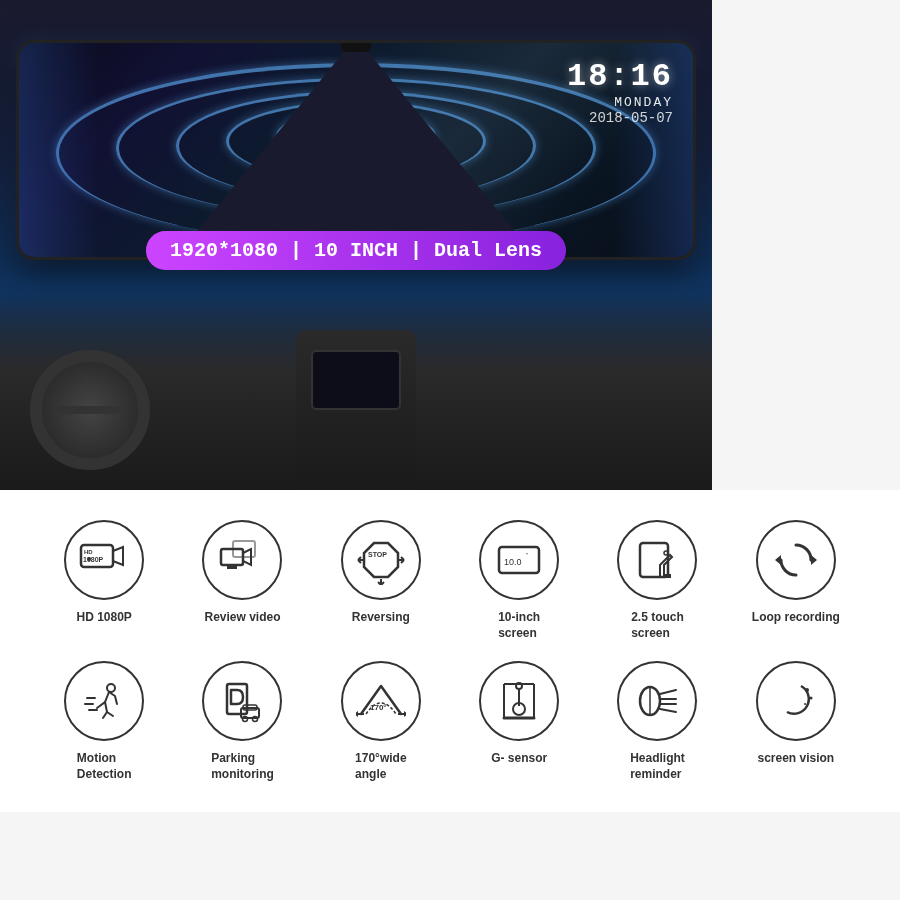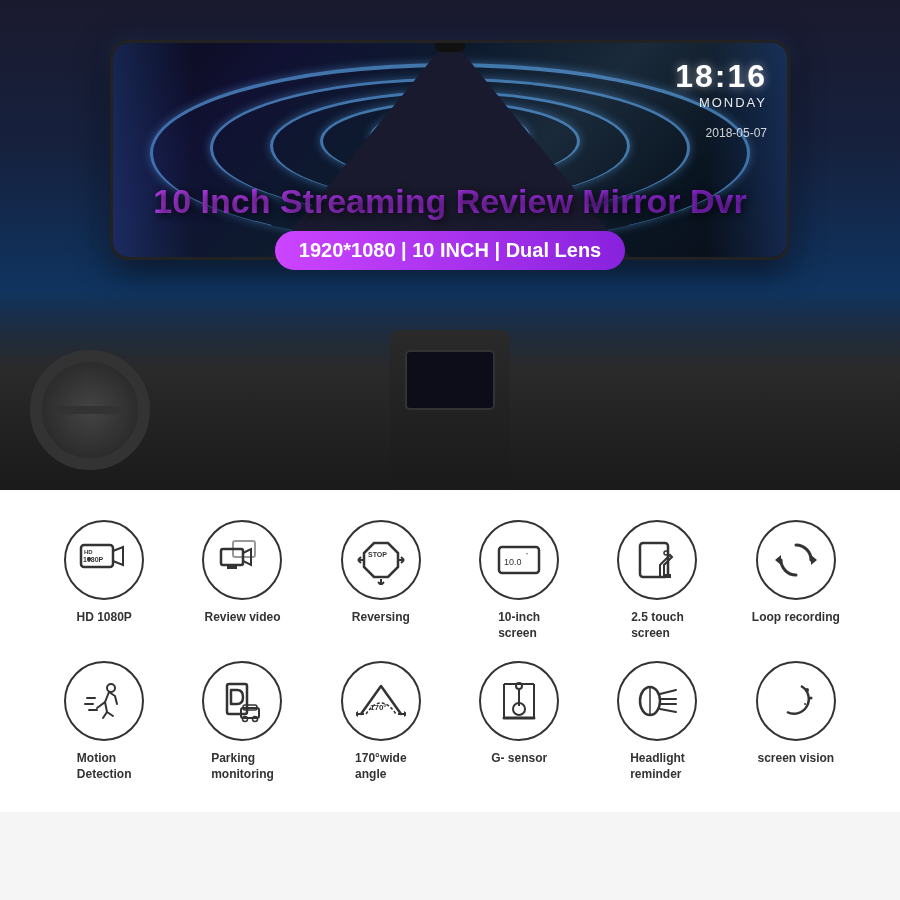--- a/index.html
+++ b/index.html
@@ -6,25 +6,26 @@
     body {
       width: 900px;
       height: 900px;
       background: #f5f5f5;
       font-family: Arial, sans-serif;
       overflow: hidden;
     }
 
     
     .top-section {
-      width: 900px;
+      width: 712px;
       height: 490px;
       background: linear-gradient(180deg, #1a1a2e 0%, #16213e 30%, #0f3460 60%, #1a1a2e 100%);
       position: relative;
       overflow: hidden;
+      font-family: Liberation Mono, monospace;
     }
 
     
     .car-interior {
       position: absolute;
       bottom: 0;
       left: 0;
       right: 0;
       height: 200px;
       background: linear-gradient(180deg, transparent 0%, #2a2a2a 40%, #1a1a1a 100%);
@@ -166,23 +167,22 @@
       text-shadow: 0 0 10px rgba(255,255,255,0.5);
     }
 
     .day-display {
       font-size: 13px;
       letter-spacing: 2px;
       opacity: 0.9;
     }
 
     .date-display {
-      font-size: 12px;
+      font-size: 14px;
       opacity: 0.8;
-      margin-top: 16px;
     }
 
     
     .camera-notch {
       position: absolute;
       top: -3px;
       left: 50%;
       transform: translateX(-50%);
       width: 30px;
       height: 12px;
@@ -309,21 +309,20 @@
 
       <div class="time-overlay">
         <div class="time-display">18:16</div>
         <div class="day-display">MONDAY</div>
         <div class="date-display">2018-05-07</div>
       </div>
     </div>
   </div>
 
   <div class="title-section">
-    <div class="main-title">10 Inch Streaming Review Mirror Dvr</div>
     <div class="subtitle-badge">1920*1080 | 10 INCH | Dual Lens</div>
   </div>
 
 </div>
 
 <div class="features-section">
   <div class="features-grid">
 
     <div class="feature-item">
       <div class="feature-icon-circle">

